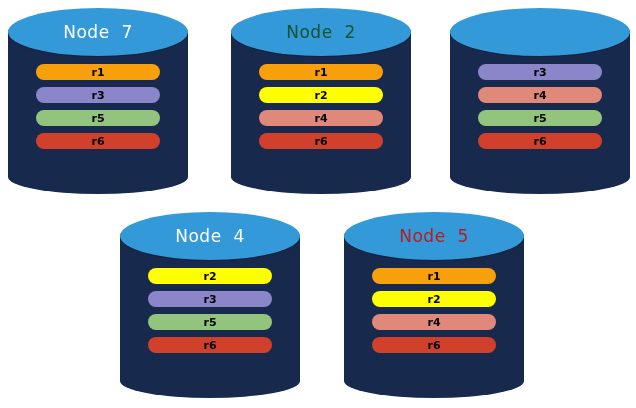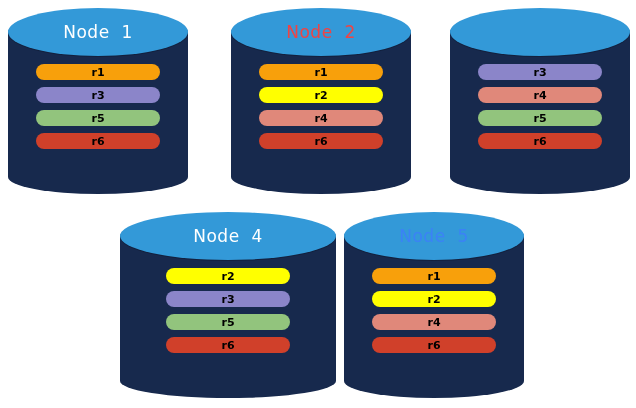--- a/index.html
+++ b/index.html
@@ -57,76 +57,76 @@
 </head>
 <body style="background: rgb(255, 255, 255);">
 
 <div id="stage">
     <div class="node" style="left: 8px; top: 8px; width: 180px; height: 186px;">
       <div class="cyl">
         <div class="cyl-bottom" style="background: rgb(23, 41, 77);"></div>
         <div class="cyl-body-rect" style="background: rgb(23, 41, 77);"></div>
         <div class="cyl-top" style="background: rgb(51, 153, 216);"></div>
       </div>
-      <div class="node-label" style="color: rgb(255, 255, 255);">Node  1</div>
+      <div class="node-label" style="color: rgb(255, 255, 255);">Node  7</div>
       <div class="replicas" style="top: 56px; gap: 7px;">
         <div class="replica" style="background: rgb(248, 160, 11); width: 124px; color: rgb(0, 0, 0);">r1</div>
         <div class="replica" style="background: rgb(139, 133, 201); width: 124px; color: rgb(0, 0, 0);">r3</div>
         <div class="replica" style="background: rgb(146, 196, 125); width: 124px; color: rgb(0, 0, 0);">r5</div>
         <div class="replica" style="background: rgb(208, 64, 42); width: 124px; color: rgb(0, 0, 0);">r6</div>
       </div>
     </div>
     <div class="node" style="left: 231px; top: 8px; width: 180px; height: 186px;">
       <div class="cyl">
         <div class="cyl-bottom" style="background: rgb(23, 41, 77);"></div>
         <div class="cyl-body-rect" style="background: rgb(23, 41, 77);"></div>
         <div class="cyl-top" style="background: rgb(51, 153, 216);"></div>
       </div>
-      <div class="node-label" style="color: #ef4444;">Node  2</div>
+      <div class="node-label" style="color: #14532d;">Node  2</div>
       <div class="replicas" style="top: 56px; gap: 7px;">
         <div class="replica" style="background: rgb(248, 160, 11); width: 124px; color: rgb(0, 0, 0);">r1</div>
         <div class="replica" style="background: rgb(255, 255, 0); width: 124px; color: rgb(0, 0, 0);">r2</div>
         <div class="replica" style="background: rgb(224, 136, 122); width: 124px; color: rgb(0, 0, 0);">r4</div>
         <div class="replica" style="background: rgb(208, 64, 42); width: 124px; color: rgb(0, 0, 0);">r6</div>
       </div>
     </div>
     <div class="node" style="left: 450px; top: 8px; width: 180px; height: 186px;">
       <div class="cyl">
         <div class="cyl-bottom" style="background: rgb(23, 41, 77);"></div>
         <div class="cyl-body-rect" style="background: rgb(23, 41, 77);"></div>
         <div class="cyl-top" style="background: rgb(51, 153, 216);"></div>
       </div>
       <div class="replicas" style="top: 56px; gap: 7px;">
         <div class="replica" style="background: rgb(139, 133, 201); width: 124px; color: rgb(0, 0, 0);">r3</div>
         <div class="replica" style="background: rgb(224, 136, 122); width: 124px; color: rgb(0, 0, 0);">r4</div>
         <div class="replica" style="background: rgb(146, 196, 125); width: 124px; color: rgb(0, 0, 0);">r5</div>
         <div class="replica" style="background: rgb(208, 64, 42); width: 124px; color: rgb(0, 0, 0);">r6</div>
       </div>
     </div>
-    <div class="node" style="left: 120px; top: 212px; width: 180px; height: 186px; padding-left: 36px;">
+    <div class="node" style="left: 120px; top: 212px; width: 180px; height: 186px;">
       <div class="cyl">
         <div class="cyl-bottom" style="background: rgb(23, 41, 77);"></div>
         <div class="cyl-body-rect" style="background: rgb(23, 41, 77);"></div>
         <div class="cyl-top" style="background: rgb(51, 153, 216);"></div>
       </div>
       <div class="node-label" style="color: rgb(255, 255, 255);">Node  4</div>
       <div class="replicas" style="top: 56px; gap: 7px;">
         <div class="replica" style="background: rgb(255, 255, 0); width: 124px; color: rgb(0, 0, 0);">r2</div>
         <div class="replica" style="background: rgb(139, 133, 201); width: 124px; color: rgb(0, 0, 0);">r3</div>
         <div class="replica" style="background: rgb(146, 196, 125); width: 124px; color: rgb(0, 0, 0);">r5</div>
         <div class="replica" style="background: rgb(208, 64, 42); width: 124px; color: rgb(0, 0, 0);">r6</div>
       </div>
     </div>
     <div class="node" style="left: 344px; top: 212px; width: 180px; height: 186px;">
       <div class="cyl">
         <div class="cyl-bottom" style="background: rgb(23, 41, 77);"></div>
         <div class="cyl-body-rect" style="background: rgb(23, 41, 77);"></div>
         <div class="cyl-top" style="background: rgb(51, 153, 216);"></div>
       </div>
-      <div class="node-label" style="color: #3b82f6;">Node  5</div>
+      <div class="node-label" style="color: #b91c1c;">Node  5</div>
       <div class="replicas" style="top: 56px; gap: 7px;">
         <div class="replica" style="background: rgb(248, 160, 11); width: 124px; color: rgb(0, 0, 0);">r1</div>
         <div class="replica" style="background: rgb(255, 255, 0); width: 124px; color: rgb(0, 0, 0);">r2</div>
         <div class="replica" style="background: rgb(224, 136, 122); width: 124px; color: rgb(0, 0, 0);">r4</div>
         <div class="replica" style="background: rgb(208, 64, 42); width: 124px; color: rgb(0, 0, 0);">r6</div>
       </div>
     </div>
   </div>
 
 </body></html>

